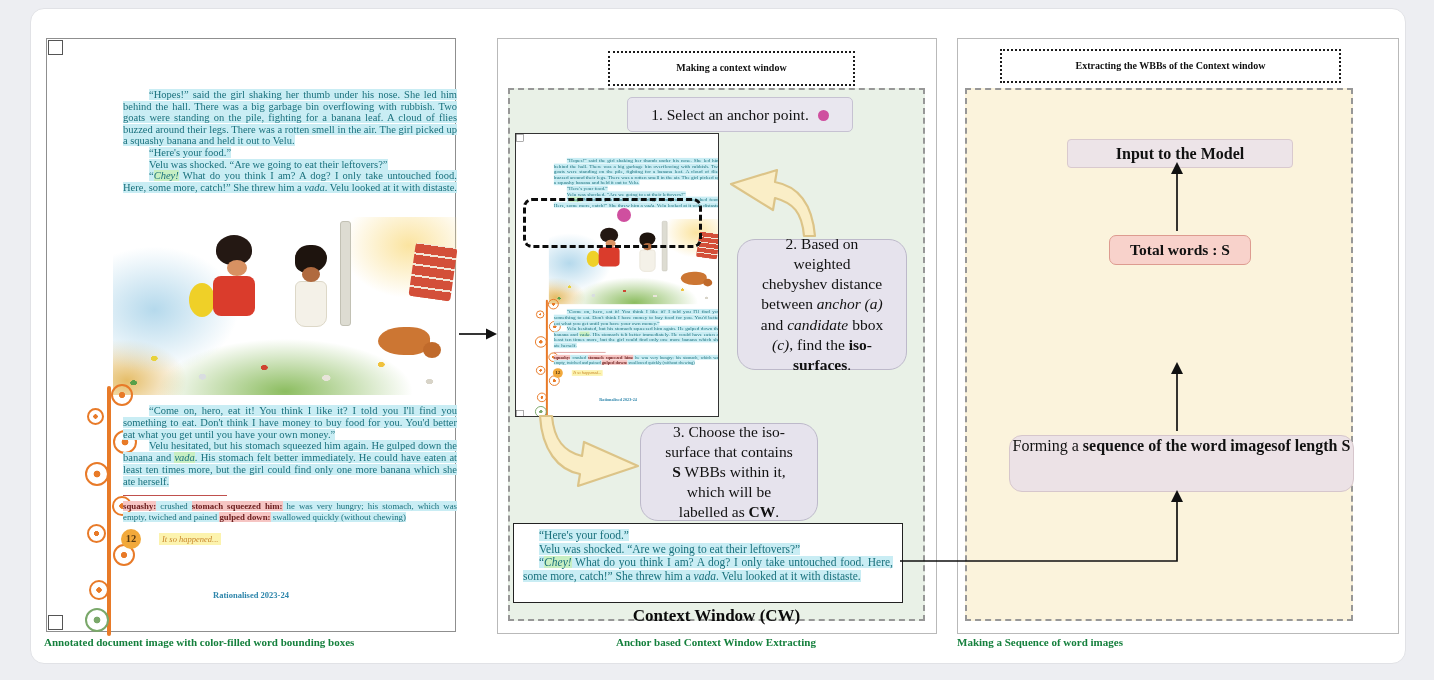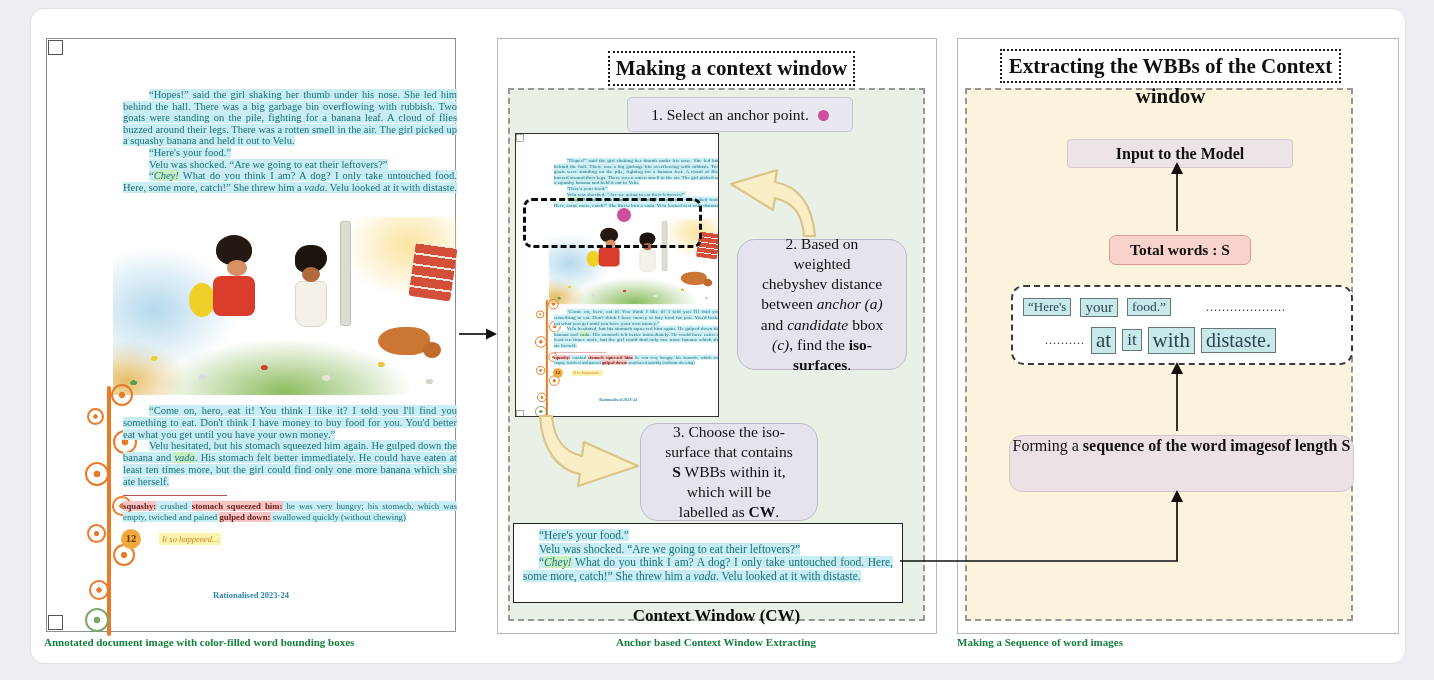--- a/index.html
+++ b/index.html
@@ -61,21 +61,21 @@
   .pagenum{display:inline-block;width:20px;height:20px;border-radius:50%;background:#f2a93b;color:#5a3c12;
            font-weight:bold;font-size:10.5px;text-align:center;line-height:20px;}
   .pagenote{margin-left:14px;font-size:8.5px;font-style:italic;color:#c9872c;padding:1px 3px;}
   .docfooter{position:absolute;left:0;top:551px;width:100%;text-align:center;font-size:8.5px;font-weight:bold;color:#2e86ab;}
 
   
   .outer{position:absolute;background:#fff;border:1px solid #b9b9b9;}
   #outer-mid{left:497px;top:38px;width:438px;height:594px;}
   #outer-right{left:957px;top:38px;width:440px;height:594px;}
   .titlebox{position:absolute;background:#fff;border:2px dotted #1c1c1c;text-align:center;font-weight:bold;
-            font-size:21px;line-height:30px;box-sizing:border-box;z-index:6;}
+            font-size:10px;line-height:30px;box-sizing:border-box;z-index:6;}
   #title-mid{left:608px;top:51px;width:247px;height:35px;}
   #title-right{left:1000px;top:49px;width:341px;height:34px;}
   .panel{position:absolute;border:2px dashed #979797;box-sizing:border-box;}
   #panel-mid{left:508px;top:88px;width:417px;height:533px;background:var(--panel-green-bg,#e9f1e7);}
   #panel-right{left:965px;top:88px;width:388px;height:533px;background:var(--panel-cream-bg,#fbf3dc);padding-left:28px;}
   .panel>*{position:absolute;}
 
   .step1{left:117px;top:7px;width:226px;height:35px;background:#e9e7ef;border:1px solid #c6c2d2;border-radius:5px;
          font-size:15.5px;text-align:center;line-height:33px;box-sizing:border-box;}
   .dot{display:inline-block;width:11px;height:11px;border-radius:50%;background:var(--anchor-dot,#cf4f9f);
@@ -265,35 +265,20 @@
   </div>
   <div class="cwlabel">Context Window (CW)</div>
 </div>
 <div class="caption" id="cap-mid">Anchor based Context Window Extracting</div>
 
 <div class="outer" id="outer-right"></div>
 <div class="titlebox" id="title-right">Extracting the WBBs of the Context window</div>
 <div class="panel" id="panel-right">
   <div class="inputbox">Input to the Model</div>
   <div class="totalbox">Total words : S</div>
-  <div class="wordseq">
-    <div class="wrow wrow1">
-      <span class="chip c-heres">“Here's</span>
-      <span class="chip c-your">your</span>
-      <span class="chip c-food">food.”</span>
-      <span class="dots dots1">....................</span>
-    </div>
-    <div class="wrow wrow2">
-      <span class="dots">..........</span>
-      <span class="chip c-at">at</span>
-      <span class="chip c-it">it</span>
-      <span class="chip c-with">with</span>
-      <span class="chip c-dist">distaste.</span>
-    </div>
-  </div>
   <div class="formingbox">
     <div><span>Forming a </span><span class="b">sequence of the word images</span></div>
     <div class="b">of length S</div>
   </div>
 </div>
 <div class="caption" id="cap-right">Making a Sequence of word images</div>
 
 <svg class="overlay" width="1434" height="680" viewBox="0 0 1434 680">
   <g stroke="#111" stroke-width="1.7" fill="none">
     <path d="M459,334 H486"></path>

